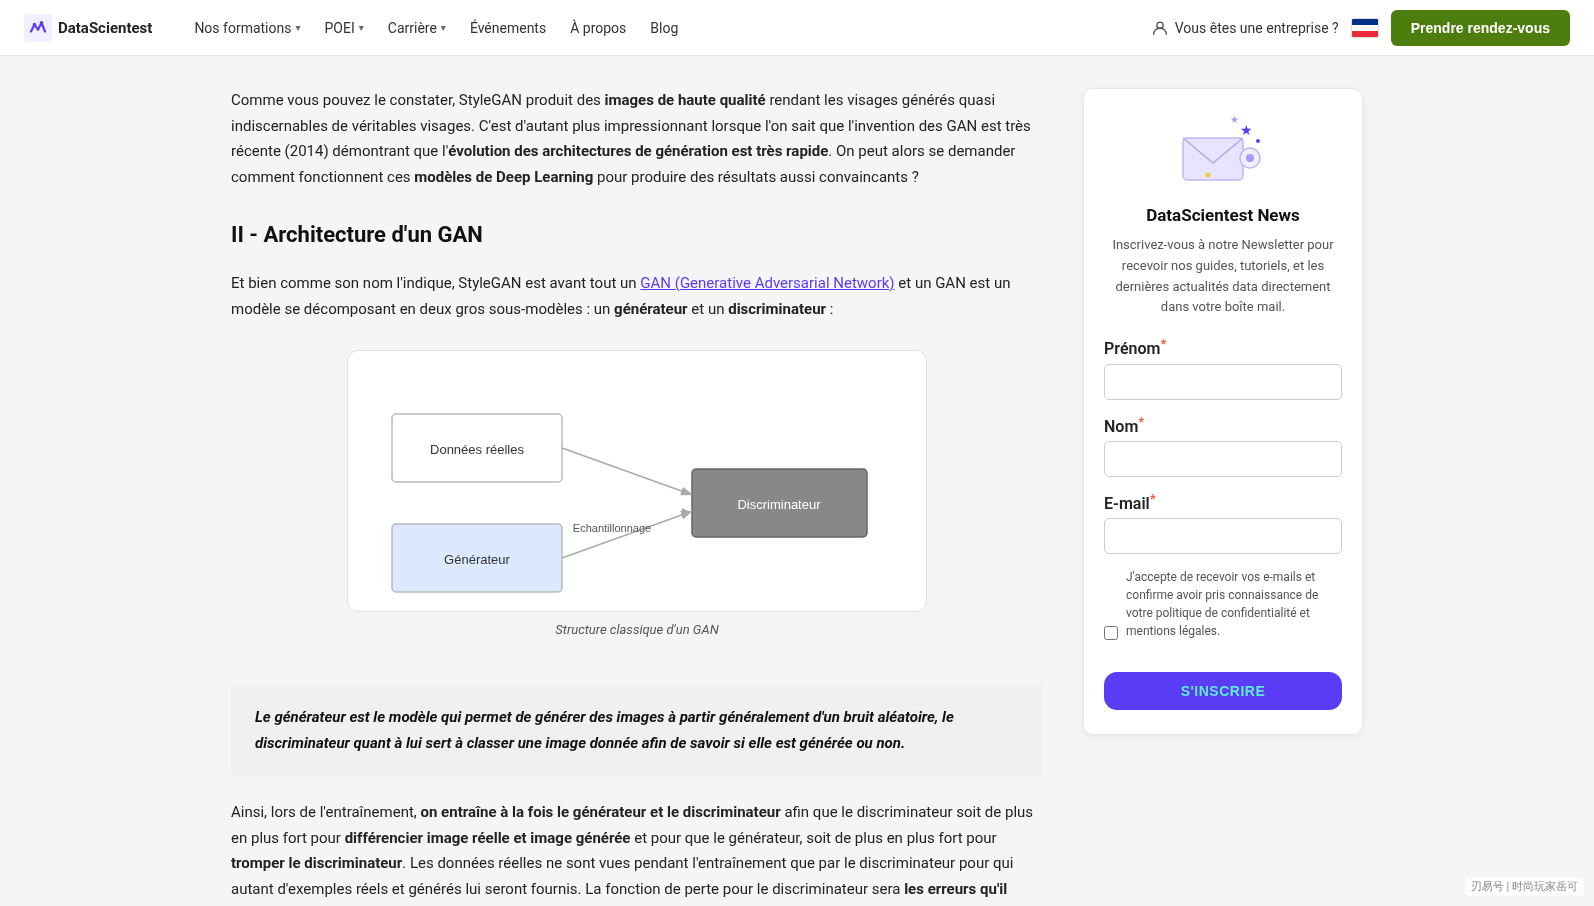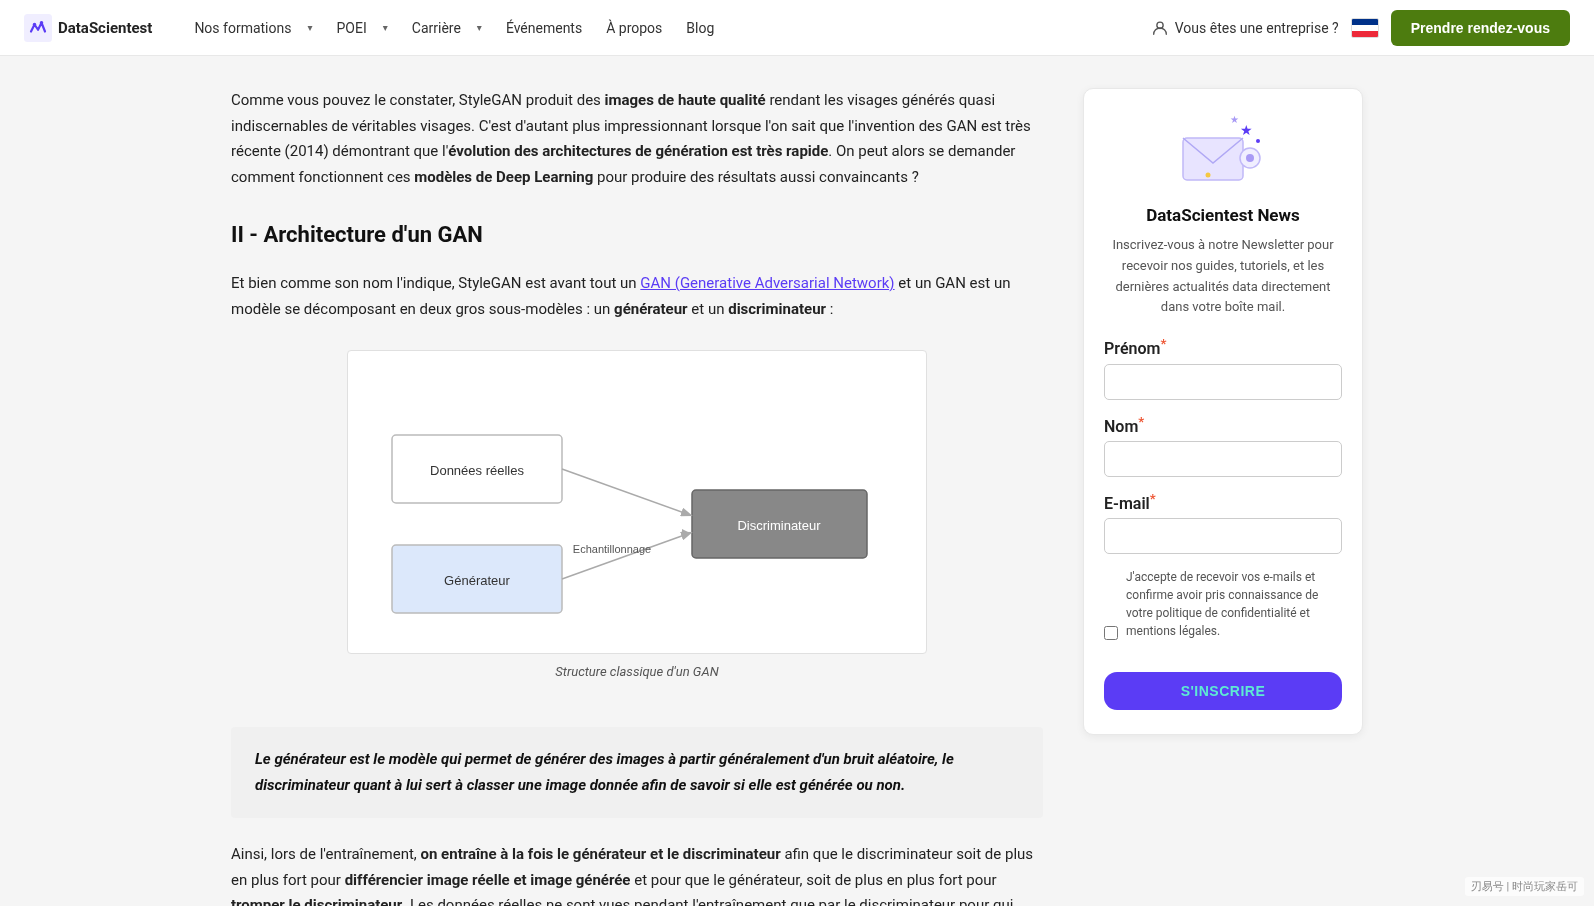--- a/index.html
+++ b/index.html
@@ -39,21 +39,21 @@
     }
     .nav-links {
       display: flex;
       align-items: center;
       gap: 4px;
       flex: 1;
     }
     .nav-link {
       display: flex;
       align-items: center;
-      gap: 16px;
+      gap: 4px;
       padding: 6px 10px;
       font-size: 14px;
       color: #333;
       cursor: pointer;
       border-radius: 4px;
       white-space: nowrap;
     }
     .nav-chevron {
       font-size: 10px;
       color: #666;
@@ -141,22 +141,22 @@
     
     .diagram-container {
       display: flex;
       flex-direction: column;
       align-items: center;
       margin: 24px 0 8px;
     }
     .diagram-svg-wrap {
       background: #fff;
       border: 1px solid #e0e0e0;
-      border-radius: 4px;
-      padding: 24px 24px;
+      border-radius: 11px;
+      padding: 3px 24px;
       text-decoration: underline;
     }
     .diagram-caption {
       font-size: 13px;
       color: #555;
       font-style: italic;
       margin-top: 10px;
       margin-bottom: 24px;
       text-align: center;
     }

